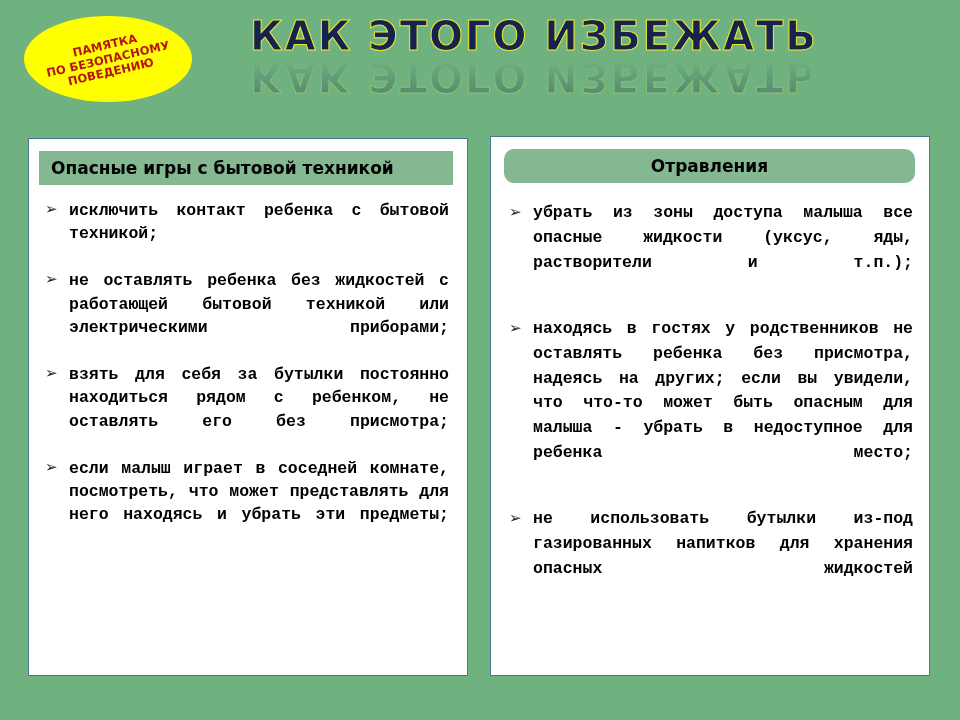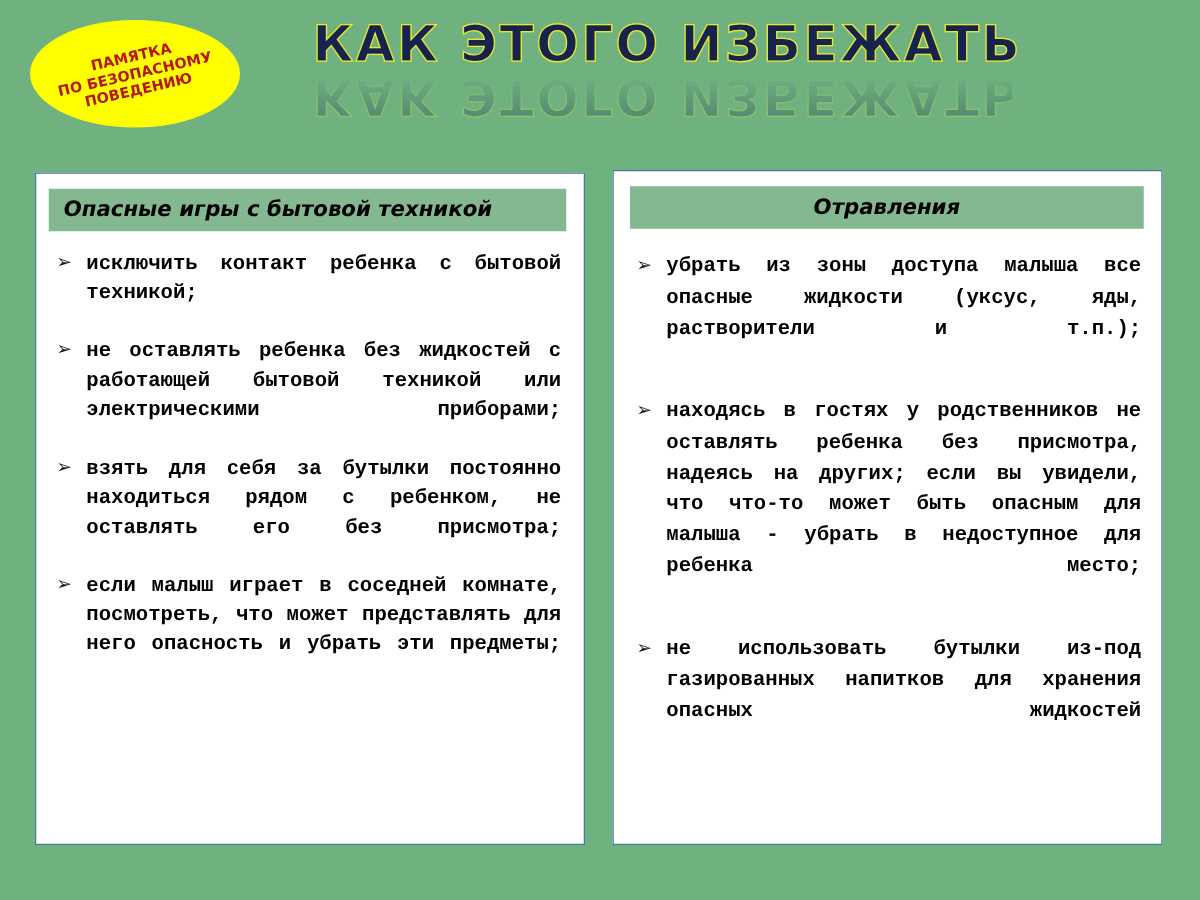--- a/index.html
+++ b/index.html
@@ -84,31 +84,31 @@
   #panel-left  { left: 28px;  top: 138px; width: 440px; height: 538px; }
   #panel-right { left: 490px; top: 136px; width: 440px; height: 540px; }
 
   .panel-header {
     background: #84b891;
     color: #000000;
     font-family: "DejaVu Sans", sans-serif;
     font-weight: bold;
     font-size: 17px;
     box-sizing: border-box;
-    font-style: italic;
   }
   #header-left {
     margin: 12px 14px 0 10px;
     padding: 7px 0 7px 12px;
     text-align: left;
   }
   #header-right {
     margin: 12px 14px 0 13px;
     padding: 7px 10px;
     text-align: center;
+    border-radius: 10px;
   }
 
   .bullet-list {
     margin: 0;
     padding: 0;
     list-style: none;
     box-sizing: border-box;
   }
   #list-left  { padding: 14px 18px 0 16px; }
   #list-right { padding: 18px 16px 0 18px; }
@@ -170,21 +170,21 @@
       <li class="bullet-item">
         <span class="bullet-marker">➢</span>
         <span class="bullet-text">не оставлять ребенка без жидкостей с работающей бытовой техникой или электрическими приборами;</span>
       </li>
       <li class="bullet-item">
         <span class="bullet-marker">➢</span>
         <span class="bullet-text">взять для себя за бутылки постоянно находиться рядом с ребенком, не оставлять его без присмотра;</span>
       </li>
       <li class="bullet-item">
         <span class="bullet-marker">➢</span>
-        <span class="bullet-text">если малыш играет в соседней комнате, посмотреть, что может представлять для него опасность и убрать эти предметы;</span>
+        <span class="bullet-text">если малыш играет в соседней комнате, посмотреть, что может представлять для него находясь и убрать эти предметы;</span>
       </li>
     </ul>
   </div>
 
   <div id="panel-right" class="panel">
     <div id="header-right" class="panel-header">Отравления</div>
     <ul id="list-right" class="bullet-list">
       <li class="bullet-item">
         <span class="bullet-marker">➢</span>
         <span class="bullet-text">убрать из зоны доступа малыша все опасные жидкости (уксус, яды, растворители и т.п.);</span>

